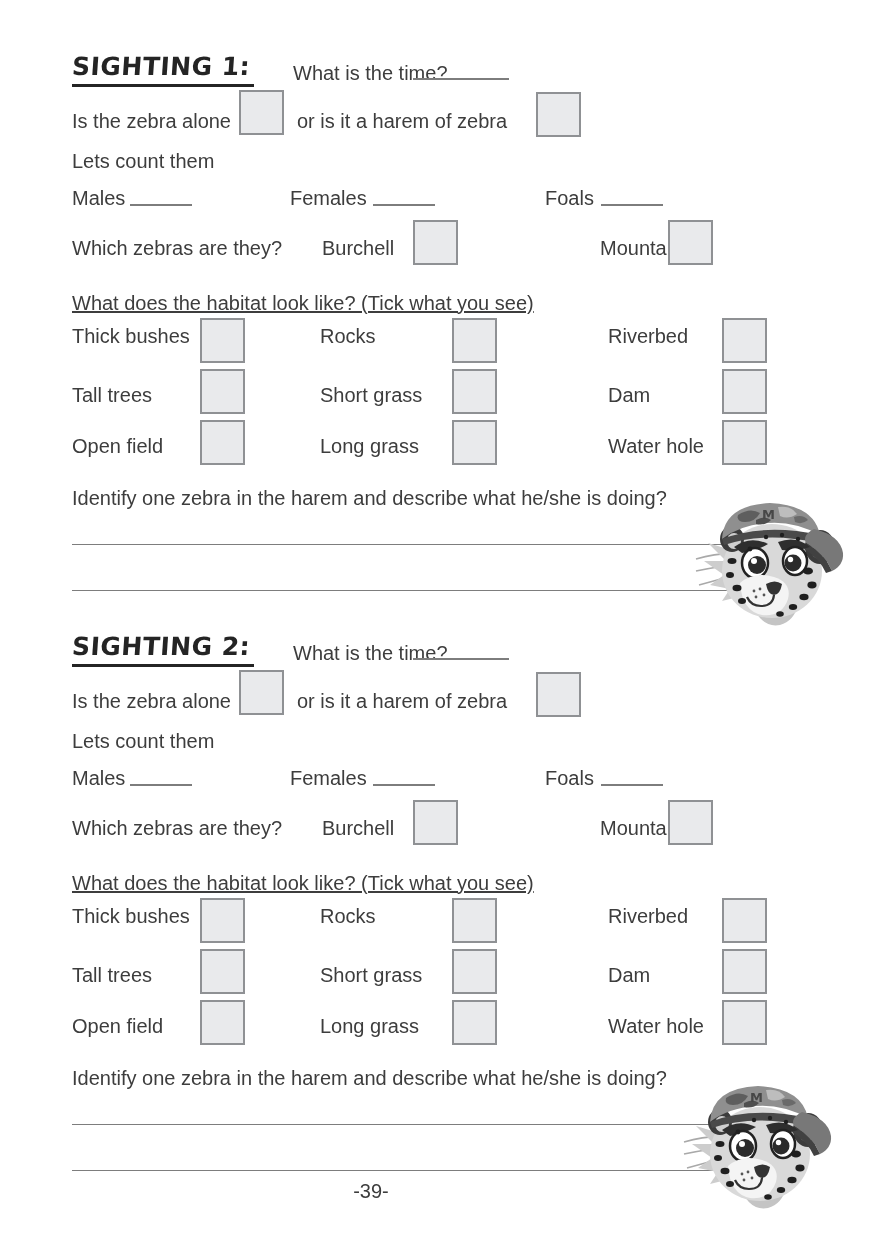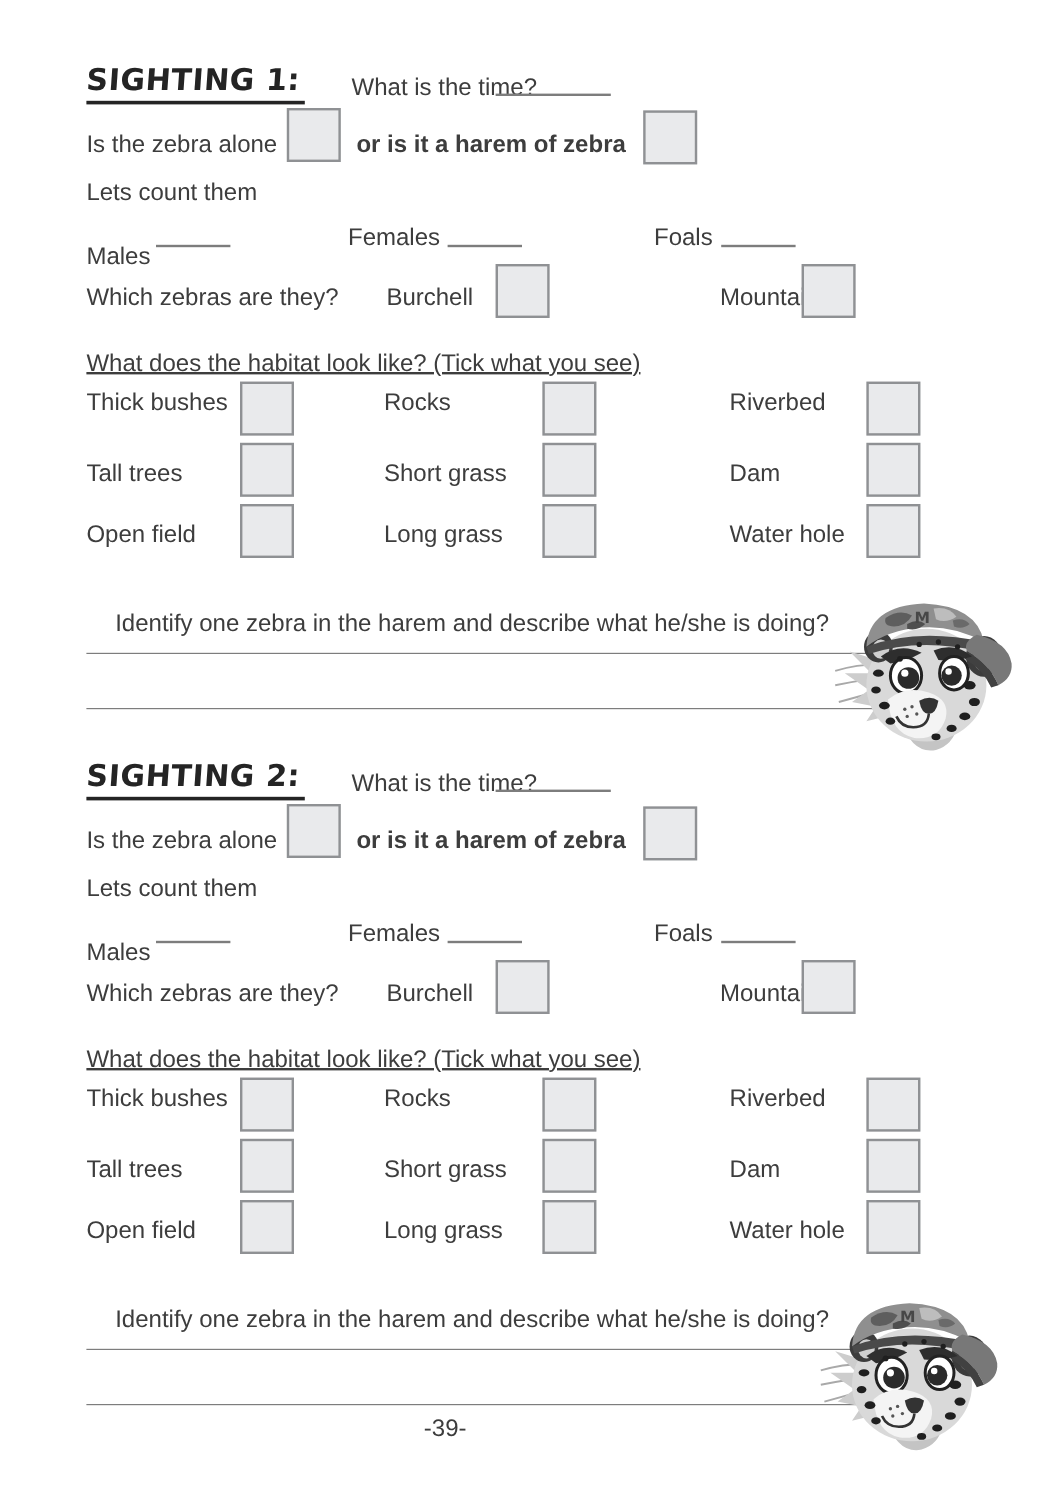--- a/index.html
+++ b/index.html
@@ -31,35 +31,35 @@
     position:absolute;width:41px;height:41px;background:var(--box-fill);
     border:2px solid var(--box-border);
   }
   .mascot{position:absolute;width:152px;height:140px;}
   .pagenum{position:absolute;left:0;top:1180px;width:742px;text-align:center;font-size:20px;color:var(--text);}
   
   .time-q{left:262px;top:9px;margin-left:31px;}
   .time-field{left:413px;top:26px;width:96px;}
   .alone-q{left:72px;top:57px;text-align:center;}
   .cb-alone{left:239px;top:38px;}
-  .harem-q{left:297px;top:57px;font-weight:bold;}
+  .harem-q{left:297px;top:57px;}
   .cb-harem{left:536px;top:40px;}
   .count-p{left:72px;top:97px;}
-  .males-l{left:72px;top:134px;margin-top:16px;}   .males-f{left:130px;top:152px;width:62px;}
+  .males-l{left:72px;top:134px;}   .males-f{left:130px;top:152px;width:62px;}
   .females-l{left:290px;top:134px;}.females-f{left:373px;top:152px;width:62px;}
   .foals-l{left:545px;top:134px;}  .foals-f{left:601px;top:152px;width:62px;}
   .which-q{left:72px;top:184px;}
   .burchell-l{left:322px;top:184px;} .cb-burchell{left:413px;top:168px;}
   .mountain-l{left:600px;top:184px;} .cb-mountain{left:668px;top:168px;}
   .hab-q{left:72px;top:239px;text-decoration:underline;}
   .hl-c1{left:72px}.hl-c2{left:320px}.hl-c3{left:608px}
   .hl-r1{top:272px}.hl-r2{top:331px}.hl-r3{top:382px}
   .hb-c1{left:200px}.hb-c2{left:452px}.hb-c3{left:722px}
   .hb-r1{top:266px}.hb-r2{top:317px}.hb-r3{top:368px}
-  .identify-q{left:72px;top:456px;margin-left:24px;}
+  .identify-q{left:72px;top:434px;}
   .line1{top:492px}.line2{top:538px}
   .mascot-pos1{left:694px;top:441px;}
   .mascot-pos2{left:682px;top:444px;}
 </style>
 </head>
 <body>
 
 <svg width="0" height="0" style="position:absolute" aria-hidden="true">
   <defs>
     <g id="leopard-art">

